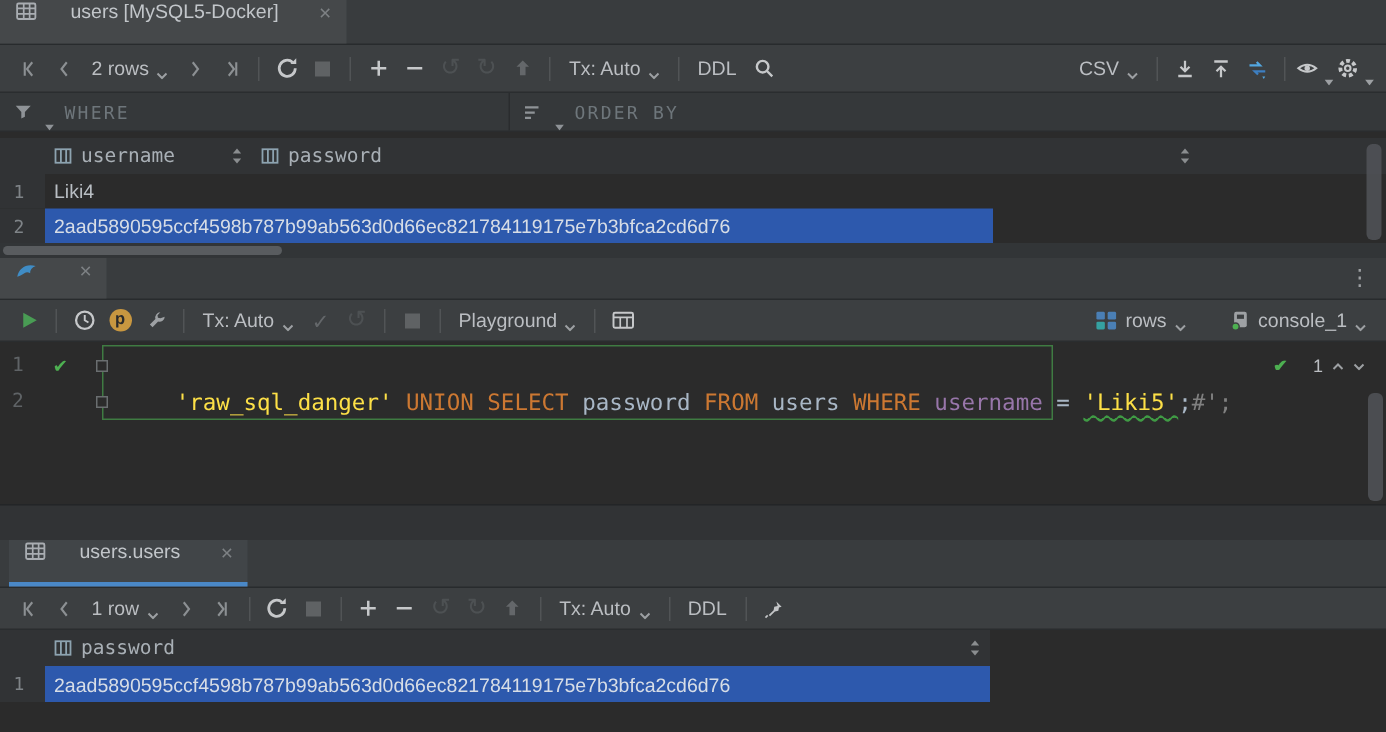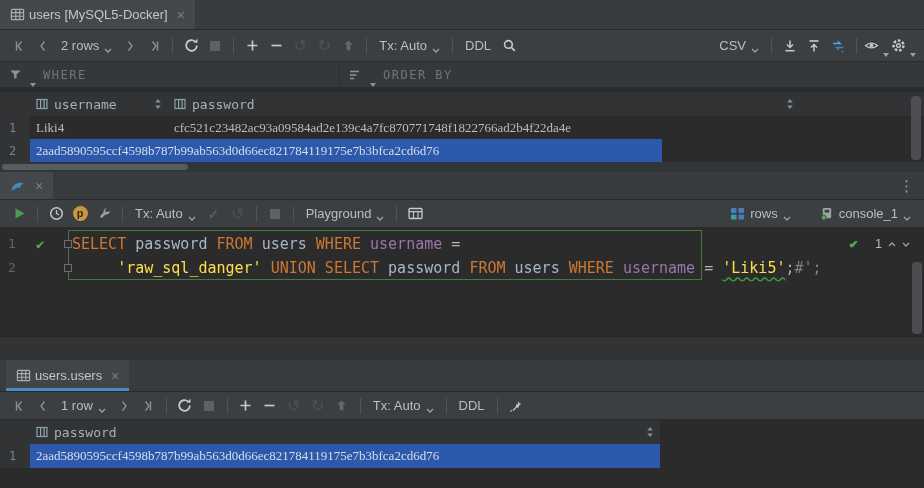--- a/index.html
+++ b/index.html
@@ -3,21 +3,21 @@
 <meta charset="utf-8">
 <style>
   *{box-sizing:border-box;margin:0;padding:0}
   html,body{width:924px;height:488px;overflow:hidden}
   body{background:#2b2b2b;font-family:"Liberation Sans",sans-serif;font-size:13px;color:#bbbec2}
   .app{width:924px;height:488px;display:flex;flex-direction:column}
 
   
   .tabbar{display:flex;align-items:stretch;background:#393c3e;border-bottom:1px solid #282b2d}
   .tabbar.h30{height:30px}.tabbar.h28{height:28px}.tabbar.h32{height:32px;padding-left:6px;align-items:flex-end}
-  .tab{display:flex;align-items:center;gap:4px;padding:0 10px;background:#45484a;color:#c2c6ca;position:relative}
+  .tab{display:flex;gap:22px;padding:0 10px;background:#45484a;color:#c2c6ca;position:relative}
   .tab .close{color:#7d8184;font-size:14px;margin-left:5px;cursor:pointer}
   .tab-flat{background:transparent}
   .tab-underline{background:#414548}
   .tab-underline::after{content:"";position:absolute;left:0;right:0;bottom:0;height:3px;background:#4a88c7}
   .bartail{flex:1;display:flex;align-items:center;justify-content:flex-end;padding-right:10px}
   .more{color:#9da0a3;font-size:15px;line-height:1;cursor:pointer}
 
   
   .toolbar{height:32px;display:flex;align-items:center;background:#3c3f41;border-bottom:1px solid #2a2d2f;padding:0 8px;gap:2px}
   .toolbar.h28{height:28px}
@@ -40,21 +40,21 @@
   .fcell.w2{flex:1}
 
   
   .gridwrap{position:relative;background:#2b2b2b}
   .ghead{display:flex;height:24px;background:#313335}
   .gut{width:30px;background:#313335;color:#7f8488;font-family:"DejaVu Sans Mono",monospace;font-size:12px;display:flex;align-items:center;padding-left:9px;flex:none}
   .hcell{display:flex;align-items:center;gap:6px;font-family:"DejaVu Sans Mono",monospace;font-size:13px;color:#a9b0b6;padding:0 6px;position:relative;flex:none}
   .sorticon{position:absolute;right:6px;top:50%;transform:translateY(-50%)}
   .grow{display:flex;height:23px}
   .grow.h24{height:24px}
-  .cell{font-family:Liberation Serif, serif;font-size:13px;color:#b9bec3;padding:0 6px;display:flex;align-items:center;white-space:nowrap;overflow:hidden;flex:none}
+  .cell{font-family:Liberation Sans, sans-serif;font-size:13px;color:#b9bec3;padding:0 6px;display:flex;align-items:center;white-space:nowrap;overflow:hidden;flex:none}
   .sel{background:#2d59ad;color:#d7dde6}
   .hscroll{height:10px;background:#323537;position:relative}
   .hthumb{position:absolute;left:2px;top:2px;width:186px;height:6px;background:#595c5f;border-radius:3px}
   .vthumb{position:absolute;right:3px;width:10px;background:#515458;border-radius:4px;opacity:.85}
 
   
   .editor{height:108px;background:#2b2b2b;position:relative;font-family:"DejaVu Sans Mono",monospace;font-size:15px}
   .lnum{position:absolute;left:8px;width:20px;color:#5f6366;font-size:13px;line-height:24px}
   .gutcheck{position:absolute;left:36px;top:4px;line-height:24px;color:#4db051;font-size:14px}
   .execbox{position:absolute;left:68px;top:2px;width:634px;height:50px;border:1px solid #3f7b42}
@@ -256,21 +256,20 @@
           <span>password</span>
           <svg class="sorticon" width="8" height="11" viewBox="0 0 8 11">
               <path d="M4 0.5l2.8 3.4H1.2z" fill="#8a8d8f"></path>
               <path d="M4 10.5L1.2 7.1h5.6z" fill="#8a8d8f"></path>
             </svg>
         </div>
       </div>
       <div class="grow">
         <div class="gut">1</div>
         <div class="cell" style="width:138px">Liki4</div>
-        <div class="cell" style="width:632px">cfc521c23482ac93a09584ad2e139c4a7fc870771748f1822766ad2b4f22da4e</div>
       </div>
       <div class="grow">
         <div class="gut">2</div>
         <div class="cell sel" style="width:632px">2aad5890595ccf4598b787b99ab563d0d66ec821784119175e7b3bfca2cd6d76</div>
       </div>
       <div class="hscroll">
           <div class="hthumb"></div>
         </div>
       <div class="vthumb" style="top:4px;height:64px"></div>
     </div>
@@ -368,21 +367,20 @@
       </span>
     </div>
 
     <div class="editor">
       <div class="execbox"></div>
       <div class="stmtmark" style="top:12px"></div>
       <div class="stmtmark" style="top:36px"></div>
       <div class="lnum" style="top:4px">1</div>
       <div class="lnum" style="top:28px">2</div>
       <div class="gutcheck">✔</div>
-      <div class="eline" style="top:4px"><span class="kw">SELECT</span><span class="idt"> password </span><span class="kw">FROM</span><span class="idt"> users </span><span class="kw">WHERE</span><span class="fld"> username </span><span class="idt">=</span></div>
       <div class="eline" style="top:28px"><span class="str">     'raw_sql_danger'</span><span class="idt"> </span><span class="kw">UNION SELECT</span><span class="idt"> password </span><span class="kw">FROM</span><span class="idt"> users </span><span class="kw">WHERE</span><span class="fld"> username </span><span class="idt">= </span><span class="str typo">'Liki5'</span><span class="idt">;</span><span class="cmt">#';</span></div>
       <div class="matchbar">
         <span class="dblcheck">✔✔</span>
         <span class="matchnum">1</span>
         <svg class="dd up" viewBox="0 0 8 5">
             <path d="M1 1l3 3 3-3"></path>
           </svg>
         <svg class="dd" viewBox="0 0 8 5">
             <path d="M1 1l3 3 3-3"></path>
           </svg>

